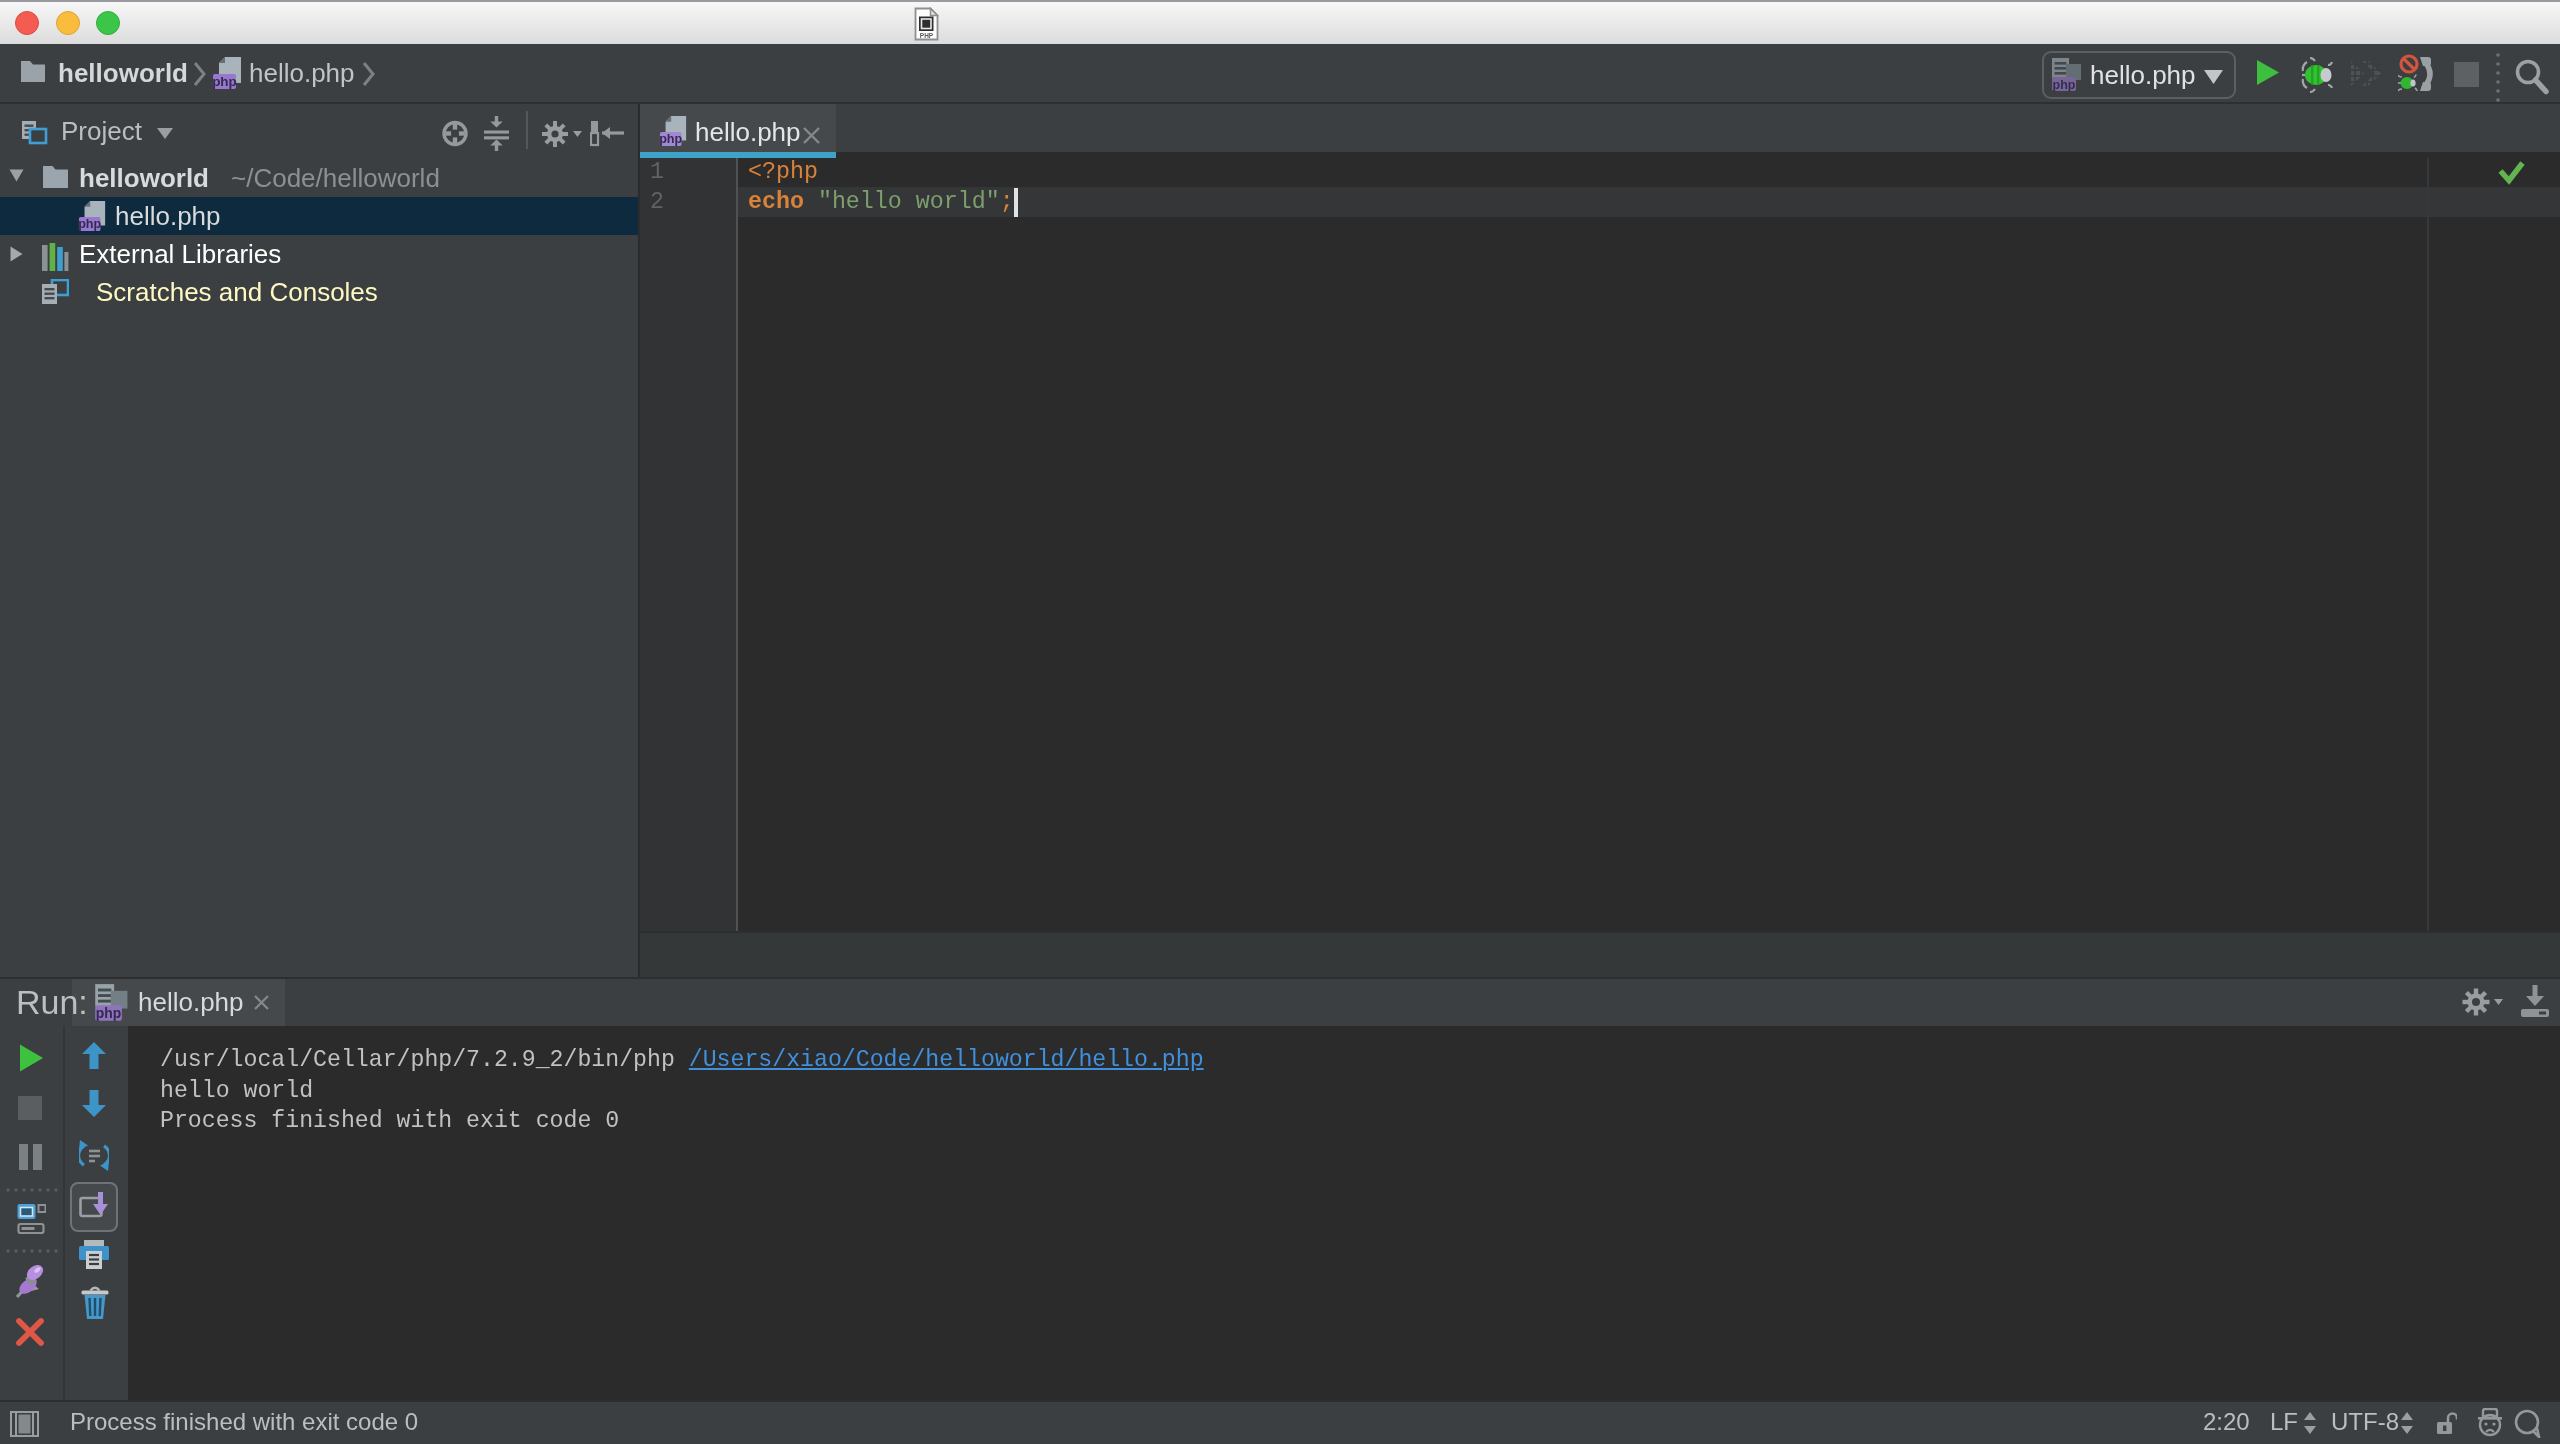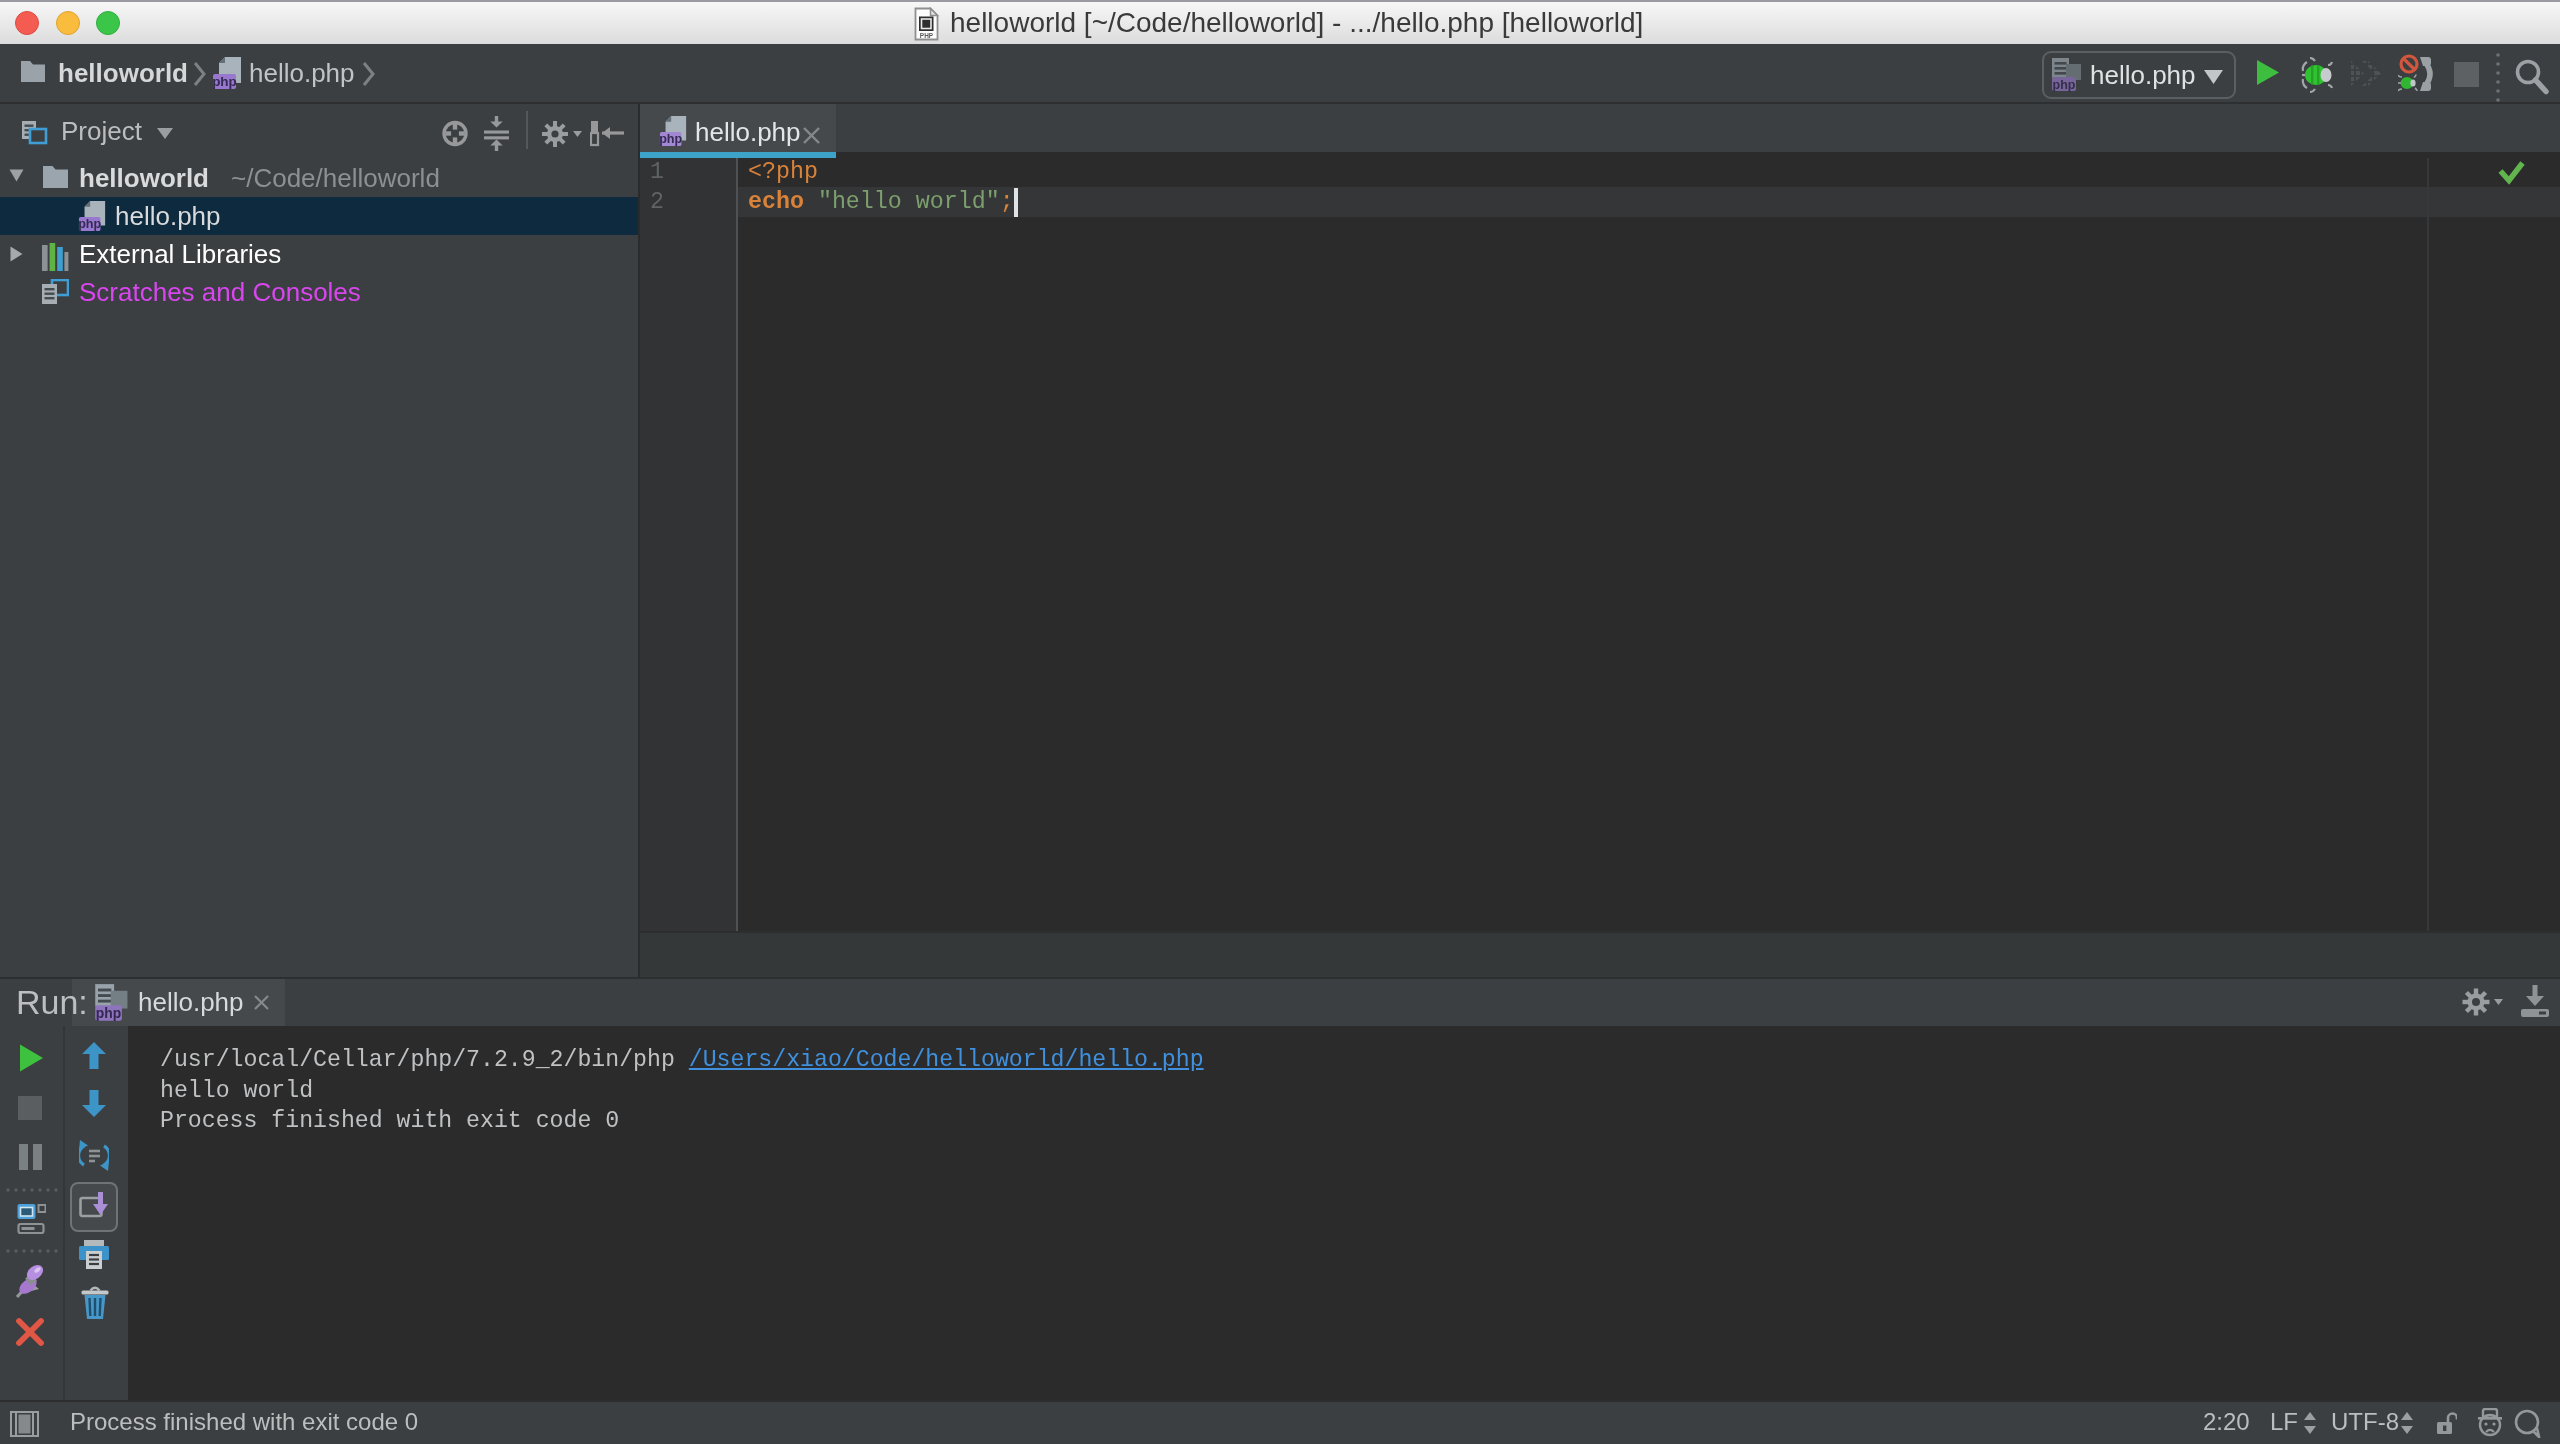--- a/index.html
+++ b/index.html
@@ -41,21 +41,20 @@
   <div class="tl" style="left:15px;background:#f45b51;border:1px solid #dd4a40"></div>
   <div class="tl" style="left:56px;background:#f9bc3d;border:1px solid #e0a32e"></div>
   <div class="tl" style="left:96px;background:#3bc649;border:1px solid #2fae3c"></div>
   <svg class="abs" style="left:914px;top:5px" width="25" height="34" viewBox="0 0 25 34">
     <path d="M1.5 1.5 h15 l7 7 v24 h-22 z" fill="#fdfdfd" stroke="#8f8f8f" stroke-width="1.8"></path>
     <path d="M16.5 1.5 l7 7 h-7 z" fill="#e3e3e3" stroke="#8f8f8f" stroke-width="1.5"></path>
     <rect x="5" y="9.5" width="14.5" height="14.5" fill="#2e2e2e"></rect>
     <rect x="7.5" y="12" width="9.5" height="9.5" fill="none" stroke="#e8e8e8" stroke-width="1.6"></rect>
     <text x="12.5" y="31" font-size="6.5" fill="#5a5a5a" text-anchor="middle" font-weight="bold" font-family="Liberation Sans">PHP</text>
   </svg>
-  <div id="ttext">helloworld [~/Code/helloworld] - .../hello.php [helloworld]</div>
 </div>
 
 <div id="navbar">
   <svg class="abs" style="left:20px;top:14px" width="26" height="26" viewBox="0 0 26 26">
     <path d="M1 24 V3 h9 l3 3.5 h12 V24 z" fill="#9aa3aa"></path>
   </svg>
   <div class="ntext" style="left:58px;color:#d5d7d9;font-weight:bold">helloworld</div>
   <svg class="abs" style="left:191px;top:18px" width="18" height="24" viewBox="0 0 18 24">
     <path d="M4 1 l9 11 l-9 11" fill="none" stroke="#7c8184" stroke-width="3"></path>
   </svg>
@@ -239,21 +238,21 @@
 </svg>
 <div class="ptxt" style="left:79px;top:235px;color:#ffffff">External Libraries</div>
 
 <svg class="abs" style="left:41px;top:279px" width="28" height="28" viewBox="0 0 28 28">
   <rect x="11" y="1" width="16" height="15" fill="#3c3f41" stroke="#3f9ed6" stroke-width="2.6"></rect>
   <rect x="1" y="5" width="15" height="20" fill="#a6aeb4"></rect>
   <rect x="3.5" y="9" width="10" height="2.4" fill="#454c50"></rect>
   <rect x="3.5" y="13.5" width="10" height="2.4" fill="#454c50"></rect>
   <rect x="3.5" y="18" width="10" height="2.4" fill="#454c50"></rect>
 </svg>
-<div class="ptxt" style="left:79px;top:273px;color:#d946ef">Scratches and Consoles</div>
+<div class="ptxt" style="left:96px;top:273px;color:#fef9c3">Scratches and Consoles</div>
 <div id="pdivider"></div>
 
 <div id="tabbar"></div>
 <div id="tab1"></div>
 <svg class="abs" style="left:659px;top:114px;width:29px;height:35px" viewBox="0 0 31 37">
   <path d="M13 2 h16 v26 h-22 v-20 z" fill="#a9b3bb"></path>
   <path d="M13 2 v6 h-6 z" fill="#646e76"></path>
   <rect x="1" y="19" width="23" height="15" rx="2" fill="#a287d2"></rect>
   <text x="12.5" y="31" font-size="13.5" fill="#352a52" text-anchor="middle" font-weight="bold" font-family="Liberation Sans">php</text>
 </svg>

